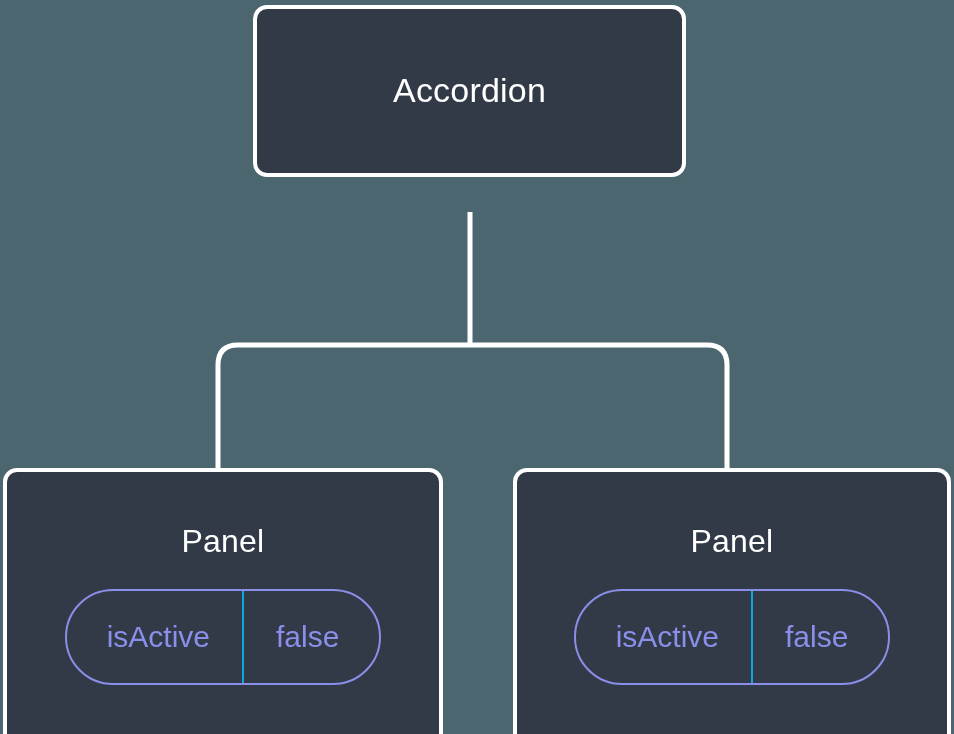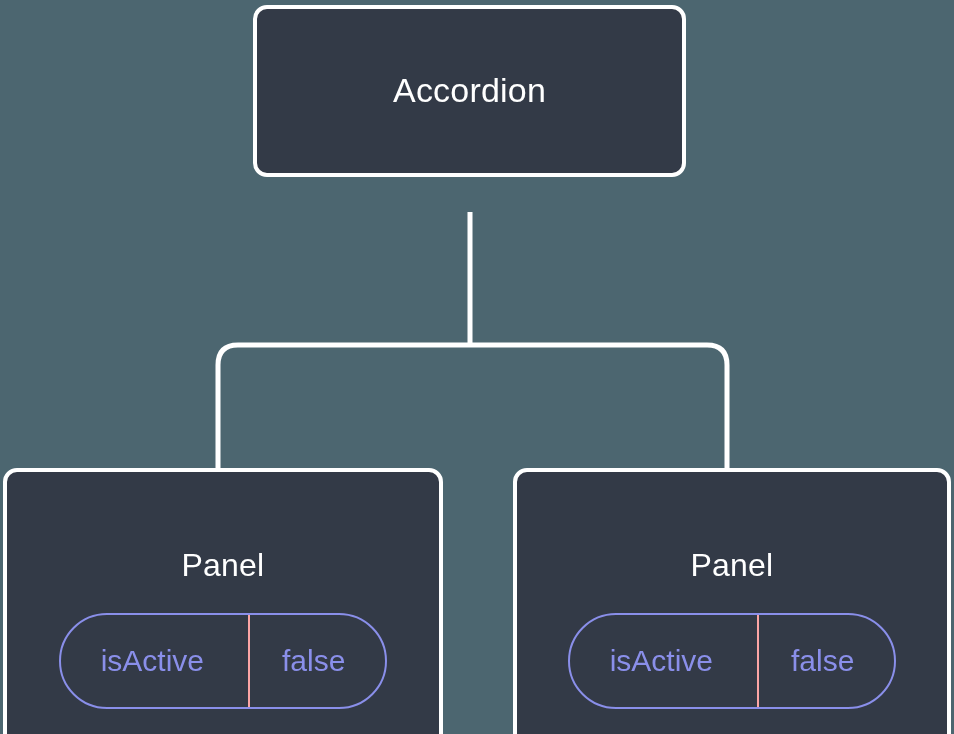--- a/index.html
+++ b/index.html
@@ -74,21 +74,21 @@
     height: 280px;
   }
 
   .node-title {
     color: #ffffff;
     font-size: 32px;
     line-height: 1.1;
     letter-spacing: 0.2px;
     font-weight: 400;
     text-align: center;
-    margin-top: 76px;
+    margin-top: 52px;
   }
 
   
   .state-pill {
     margin-top: 30px;
     height: 96px;
     box-sizing: border-box;
     border: 2px solid #8a8fea;
     border-radius: 999px;
     display: flex;
@@ -102,22 +102,22 @@
     align-items: center;
     justify-content: center;
     color: #8a8fea;
     font-size: 30px;
     line-height: 1;
     font-weight: 400;
     white-space: nowrap;
   }
 
   .state-key {
-    padding: 0 44px 0 40px;
-    border-right: 2px solid #fca5a5;
+    padding: 0 32px 0 40px;
+    border-right: 2px solid #0ea5e9;
   }
 
   .state-value {
     padding: 0 40px 0 32px;
   }
 </style>
 </head>
 <body>
 
 <div id="canvas">

